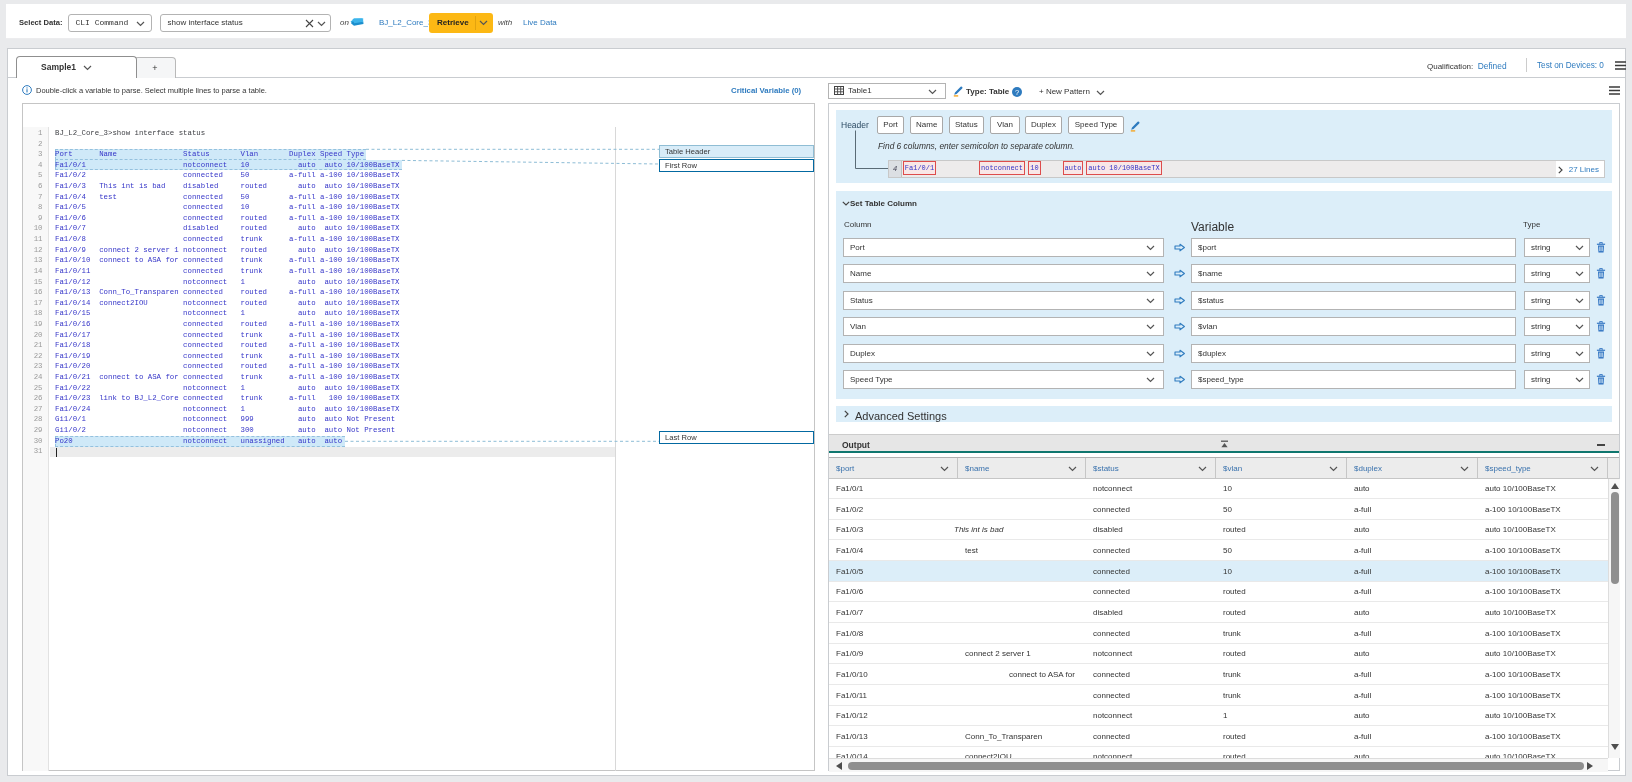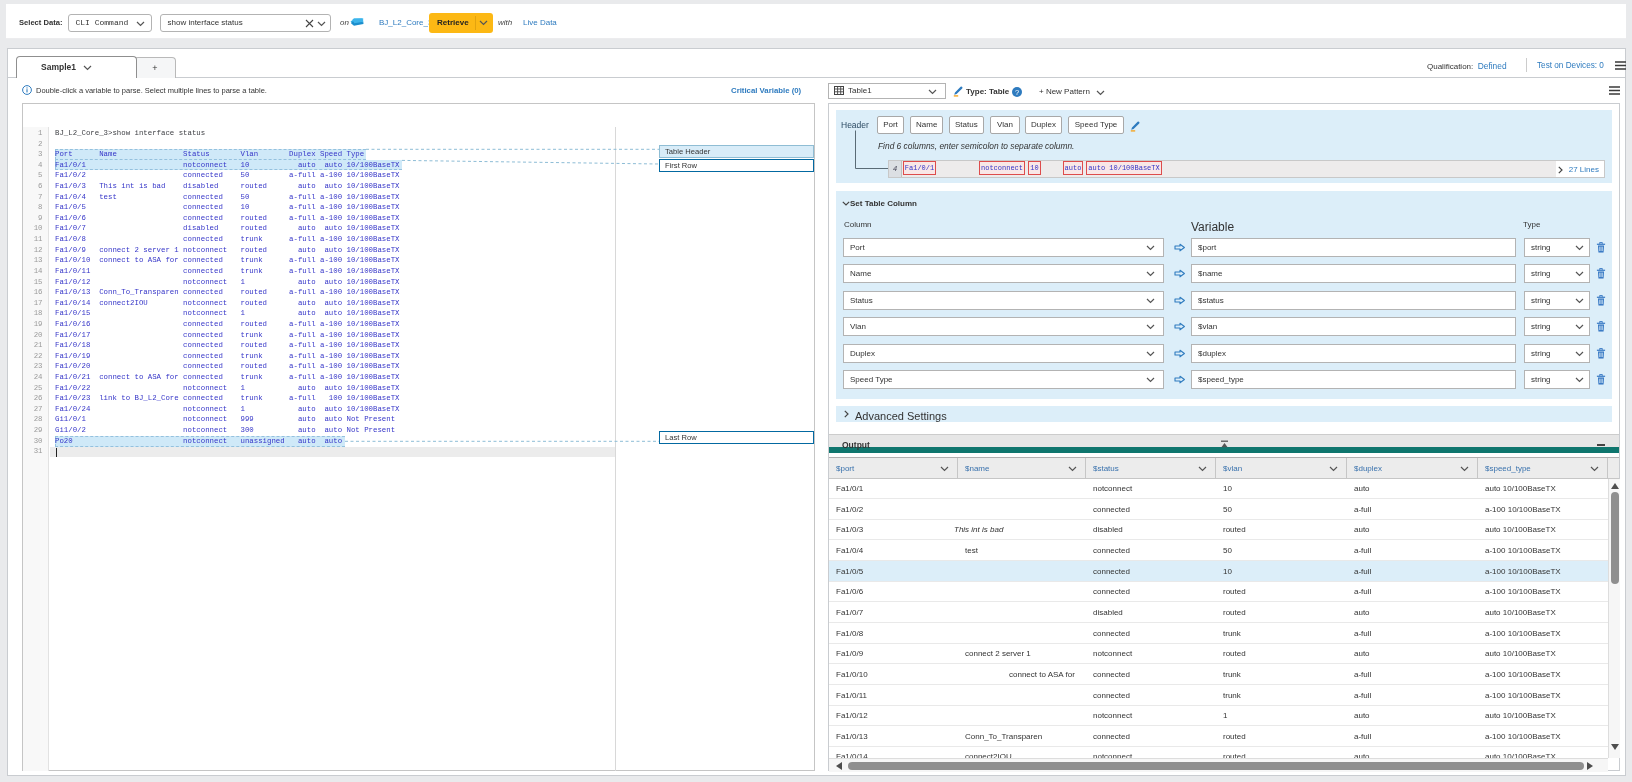--- a/index.html
+++ b/index.html
@@ -483,21 +483,21 @@
 
 <div class="bluepanel" style="top:406px;height:16px;">
   <i style="position:absolute;left:8px;top:4px;">
       <svg width="5" height="8" viewBox="0 0 5 8">
         <path d="M0.8 0.8 L4 4 L0.8 7.2" fill="none" stroke="#444" stroke-width="1.2"></path>
       </svg>
     </i>
   <span style="position:absolute;left:19px;top:4px;font-size:11px;font-weight:normal;">Advanced Settings</span>
 </div>
 
-<div class="abs" style="left:829px;top:434px;width:790px;height:19px;background:#e6e6e6;border-top:1px solid #cccccc;border-bottom:6px solid #0f766e;">
+<div class="abs" style="left:829px;top:434px;width:790px;height:19px;background:#e6e6e6;border-top:1px solid #cccccc;border-bottom:2px solid #0f766e;">
   <span style="position:absolute;left:13px;top:5px;font-size:8.5px;font-weight:bold;">Output</span>
   <span style="position:absolute;left:391px;top:5px;">
       <svg width="9" height="8" viewBox="0 0 9 8">
         <path d="M1 1.2 h7" stroke="#555" stroke-width="1.3"></path>
         <path d="M4.5 3 L7.6 7.2 H1.4 Z" fill="#555"></path>
       </svg>
     </span>
   <div style="position:absolute;right:14px;top:9px;width:8px;height:1.5px;background:#444;"></div>
 </div>
 <div class="abs" style="left:829px;top:456.5px;width:790px;height:22px;background:#ececec;border-top:1px solid #b0b0b0;border-bottom:1px solid #c6c6c6;">

